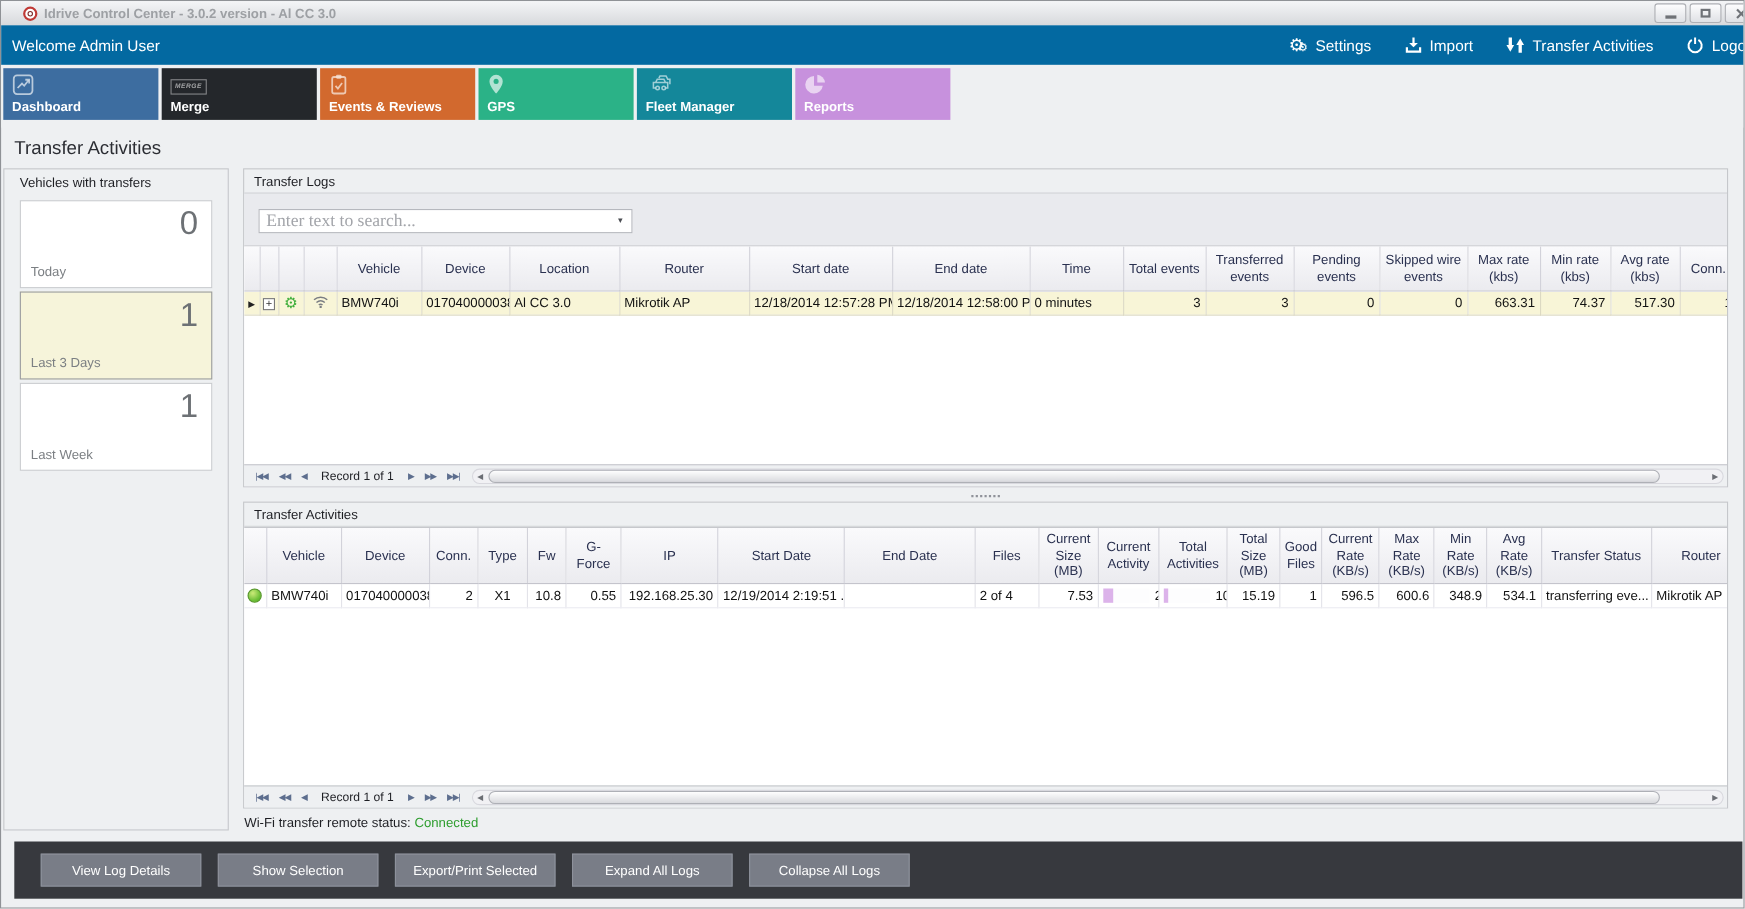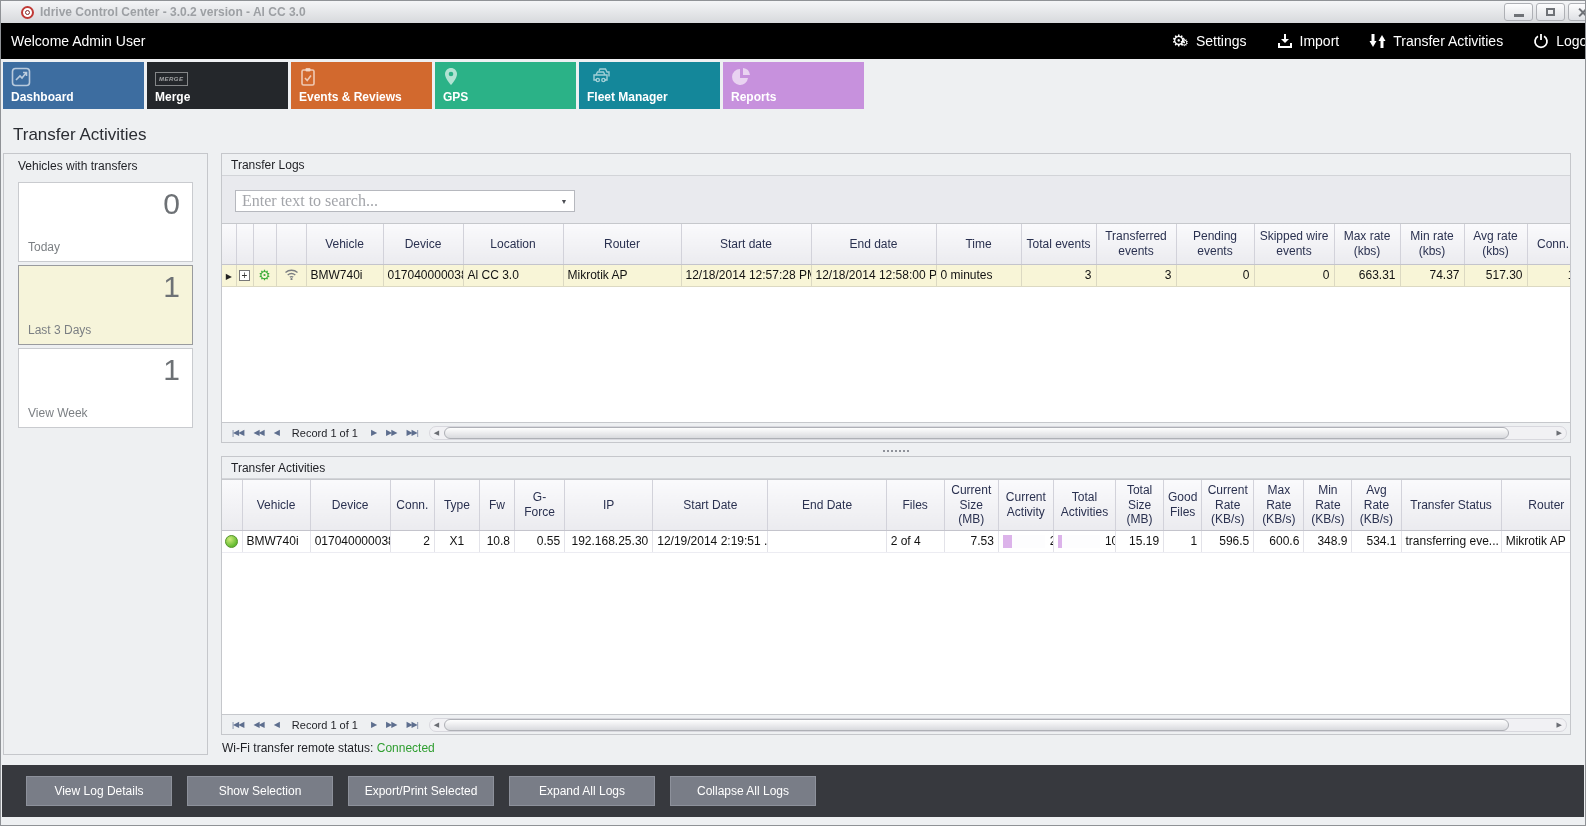--- a/index.html
+++ b/index.html
@@ -22,21 +22,21 @@
              background:linear-gradient(#fdfdfe,#dfe1e5); display:flex;
              align-items:center; justify-content:center; }
   .glyph-min { width:10px; height:3px; background:#6f7277; margin-top:6px; }
   .glyph-max { width:9px; height:8px; border:2px solid #6f7277; }
   .glyph-close { position:relative; width:9px; height:9px; }
   .glyph-close::before,.glyph-close::after { content:""; position:absolute; left:4px; top:-1px;
              width:2px; height:11px; background:#6f7277; }
   .glyph-close::before { transform:rotate(45deg); } .glyph-close::after { transform:rotate(-45deg); }
 
   
-  .topbar { height:36px; background:#000000; display:flex; align-items:center;
+  .topbar { height:36px; background:#0369a1; display:flex; align-items:center;
             color:#fff; padding:0 8px 0 10px; overflow:hidden; }
   .welcome { font-size:14px; }
   .topbar-actions { margin-left:auto; display:flex; align-items:center; gap:30px;
                     white-space:nowrap; margin-right:-22px; }
   .topbar-action { display:flex; align-items:center; gap:7px; font-size:14px; cursor:pointer; }
   .topbar-action svg { display:block; }
   .gear-big { font-size:16px; line-height:1; }
   .gear-small { font-size:10px; line-height:1; margin-left:-6px; margin-top:-10px; }
 
   
@@ -122,21 +122,21 @@
 
   .splitter { height:13px; display:flex; align-items:center; justify-content:center; cursor:row-resize; }
   .splitter-dots { width:26px; border-top:2px dotted #8f929a; margin-top:2px; }
 
   .acts-panel { flex:1; min-height:0; }
 
   .wifi-line { font-size:12px; color:#1e1f24; padding:6px 0 0 1px; }
   .wifi-ok { font-weight:normal; }
 
   
-  .footer { position:absolute; left:1px; right:1px; bottom:8px; height:52px; background:#37393e;
+  .footer { position:absolute; left:12px; right:1px; bottom:8px; height:52px; background:#37393e;
             display:flex; align-items:center; padding-left:24px; gap:15px; }
   .f-btn { width:146px; height:30px; background:#797d87; border:1px solid #8d919b;
            color:#fff; font-size:12px; display:flex; align-items:center; justify-content:center;
            cursor:pointer; font-family:inherit; }
 </style>
 </head>
 <body>
 
 <div class="app">
 
@@ -253,21 +253,21 @@
       <div class="v-card">
         <span class="v-count">0</span>
         <span class="v-label">Today</span>
       </div>
       <div class="v-card selected">
         <span class="v-count">1</span>
         <span class="v-label">Last 3 Days</span>
       </div>
       <div class="v-card">
         <span class="v-count">1</span>
-        <span class="v-label">View Week</span>
+        <span class="v-label">Last Week</span>
       </div>
     </div>
 
     <div class="main">
 
       <div class="panel logs-panel">
         <div class="panel-title">Transfer Logs</div>
         <div class="panel-body">
           <div class="search-row">
             <div class="search-combo">

